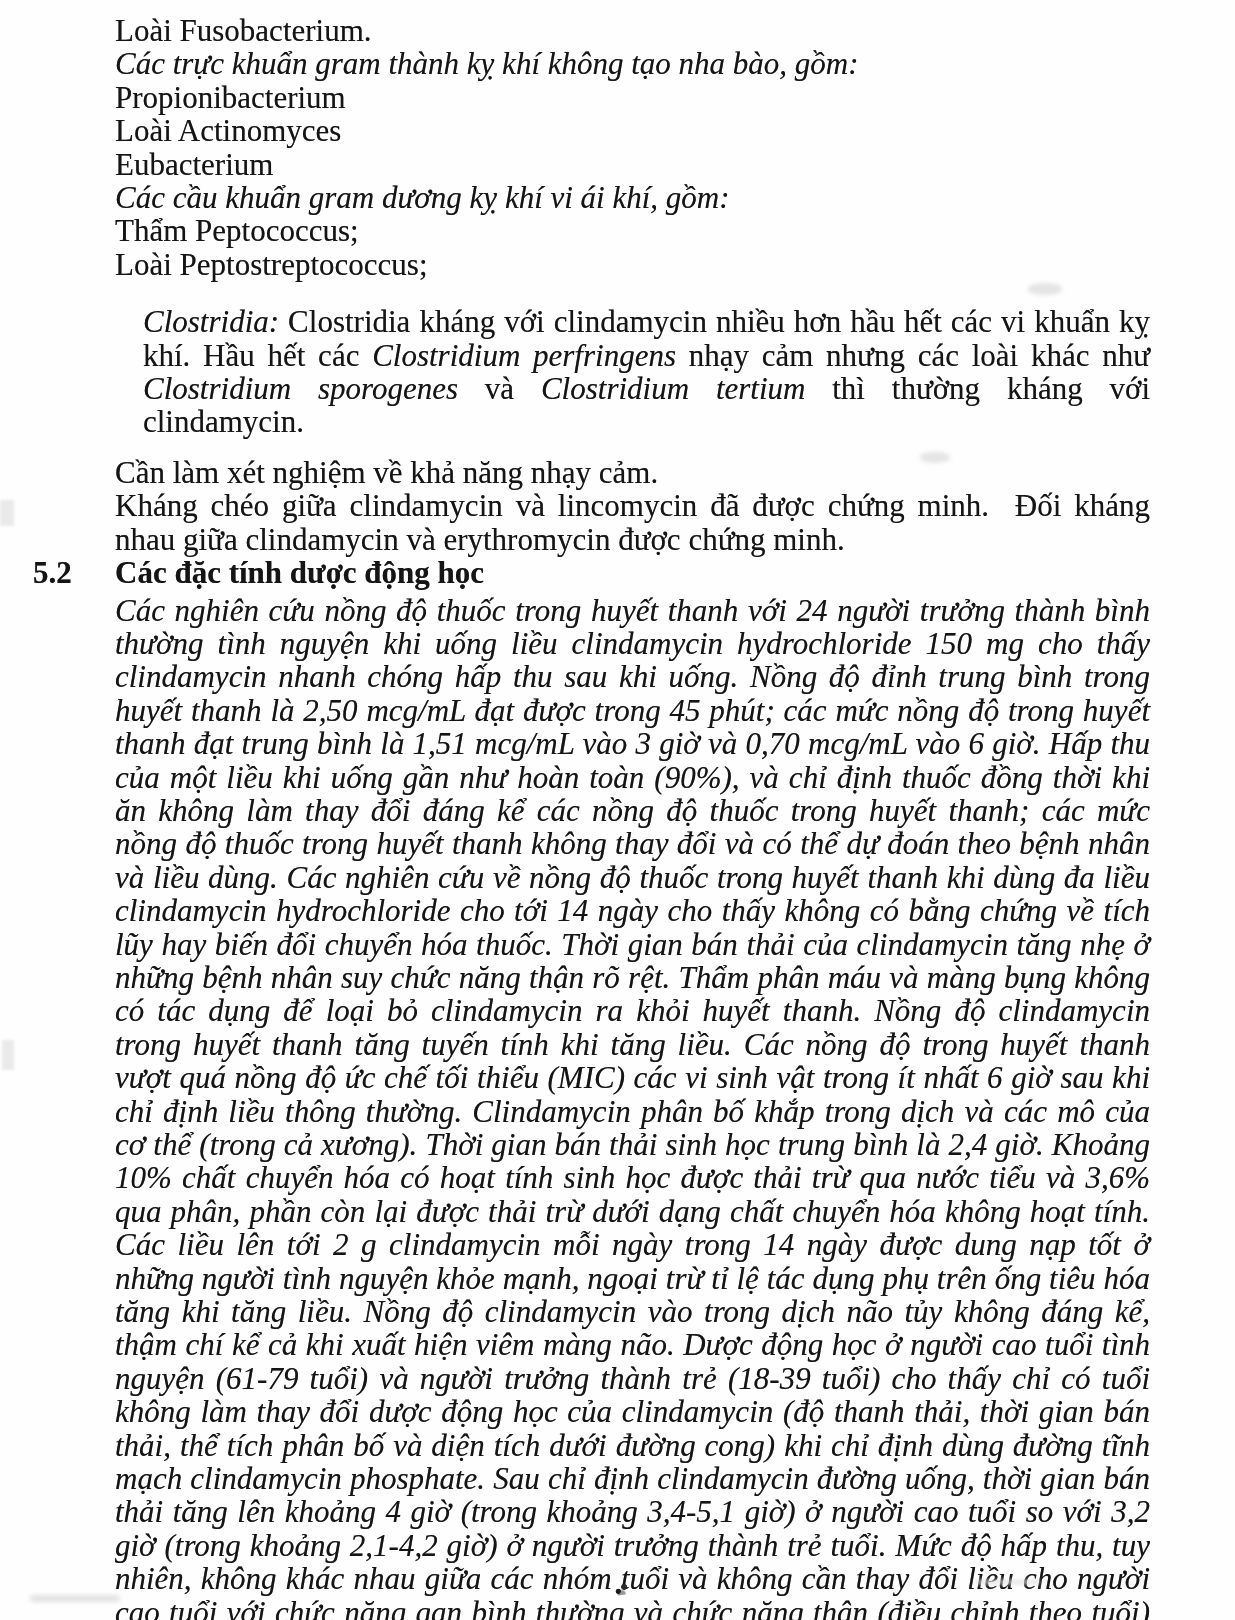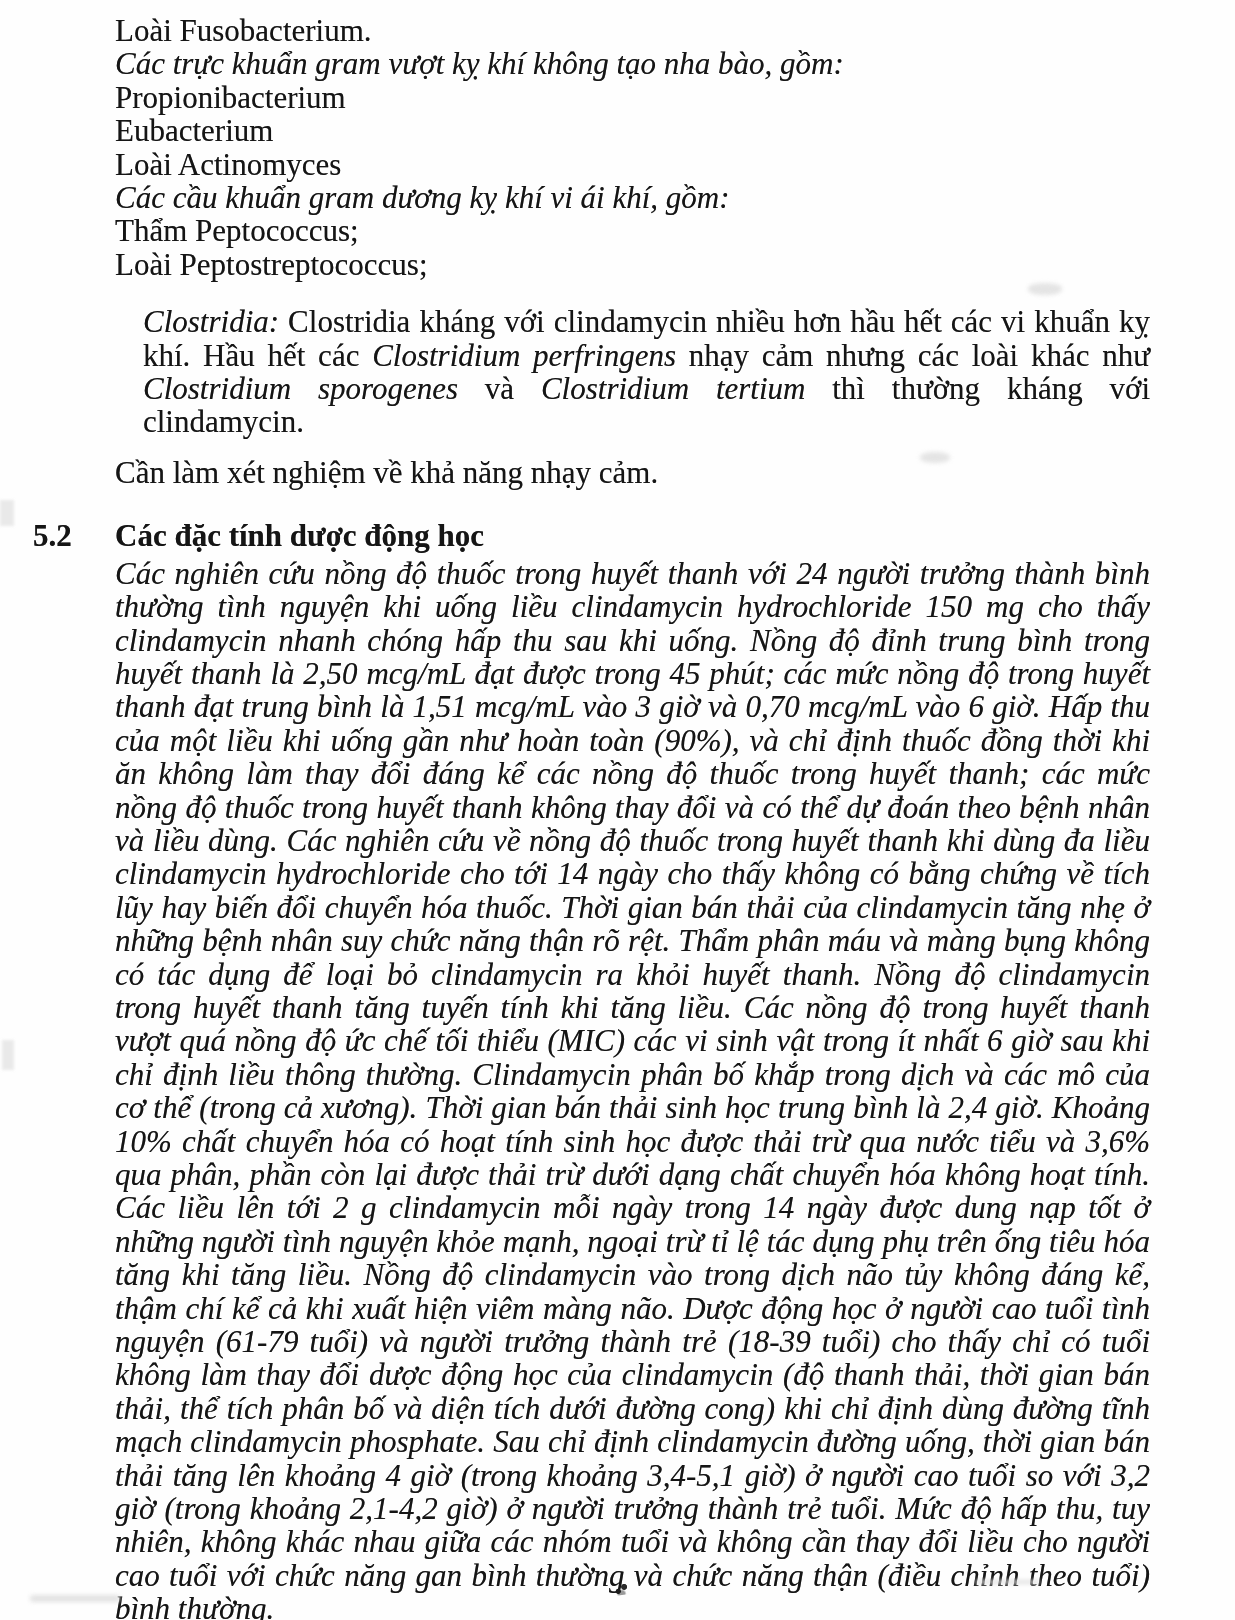--- a/index.html
+++ b/index.html
@@ -22,21 +22,20 @@
     line-height: 33.4px;
   }
   .intro-list { padding-top: 14px; }
   .intro-list .line { white-space: nowrap; }
   .it { font-style: italic; }
   .para { text-align: justify; }
   .clostridia { margin-top: 24px; margin-left: 28px; }
   .suscept { margin-top: 17px; }
   .suscept .para2 { white-space: pre-wrap; text-align: justify; }
   .section-head {
-    margin-top: 30px;
     font-weight: bold;
   }
   .section-num {
     position: absolute;
     left: -82px;
     font-weight: bold;
   }
   .pk-body { margin-top: 4px; font-style: italic; }
   
   .artifact { position: absolute; pointer-events: none; }
@@ -54,33 +53,34 @@
 </style>
 </head>
 <body>
 
 <div class="page">
 
   <div class="content">
 
     <div class="intro-list">
       <div class="line">Loài Fusobacterium.</div>
-      <div class="line it">Các trực khuẩn gram vượt kỵ khí không tạo nha bào, gồm:</div>
+      <div class="line it">Các trực khuẩn gram thành kỵ khí không tạo nha bào, gồm:</div>
       <div class="line">Propionibacterium</div>
+      <div class="line">Loài Actinomyces</div>
       <div class="line">Eubacterium</div>
-      <div class="line">Loài Actinomyces</div>
       <div class="line it">Các cầu khuẩn gram dương kỵ khí vi ái khí, gồm:</div>
       <div class="line">Thẩm Peptococcus;</div>
       <div class="line">Loài Peptostreptococcus;</div>
     </div>
 
     <div class="para clostridia"><span class="it">Clostridia:</span><span> Clostridia kháng với clindamycin nhiều hơn hầu hết các vi khuẩn kỵ khí. Hầu hết các </span><span class="it">Clostridium perfringens</span><span> nhạy cảm nhưng các loài khác như </span><span class="it">Clostridium sporogenes</span><span> và </span><span class="it">Clostridium tertium</span><span> thì thường kháng với clindamycin.</span></div>
 
     <div class="suscept">
       <div>Cần làm xét nghiệm về khả năng nhạy cảm.</div>
+      <div class="para2">Kháng chéo giữa clindamycin và lincomycin đã được chứng minh.  Đối kháng nhau giữa clindamycin và erythromycin được chứng minh.</div>
     </div>
 
     <div class="section-head">
       <span class="section-num">5.2</span>
       <span>Các đặc tính dược động học</span>
     </div>
 
     <div class="para pk-body">Các nghiên cứu nồng độ thuốc trong huyết thanh với 24 người trưởng thành bình thường tình nguyện khi uống liều clindamycin hydrochloride 150 mg cho thấy clindamycin nhanh chóng hấp thu sau khi uống. Nồng độ đỉnh trung bình trong huyết thanh là 2,50 mcg/mL đạt được trong 45 phút; các mức nồng độ trong huyết thanh đạt trung bình là 1,51 mcg/mL vào 3 giờ và 0,70 mcg/mL vào 6 giờ. Hấp thu của một liều khi uống gần như hoàn toàn (90%), và chỉ định thuốc đồng thời khi ăn không làm thay đổi đáng kể các nồng độ thuốc trong huyết thanh; các mức nồng độ thuốc trong huyết thanh không thay đổi và có thể dự đoán theo bệnh nhân và liều dùng. Các nghiên cứu về nồng độ thuốc trong huyết thanh khi dùng đa liều clindamycin hydrochloride cho tới 14 ngày cho thấy không có bằng chứng về tích lũy hay biến đổi chuyển hóa thuốc. Thời gian bán thải của clindamycin tăng nhẹ ở những bệnh nhân suy chức năng thận rõ rệt. Thẩm phân máu và màng bụng không có tác dụng để loại bỏ clindamycin ra khỏi huyết thanh. Nồng độ clindamycin trong huyết thanh tăng tuyến tính khi tăng liều. Các nồng độ trong huyết thanh vượt quá nồng độ ức chế tối thiểu (MIC) các vi sinh vật trong ít nhất 6 giờ sau khi chỉ định liều thông thường. Clindamycin phân bố  khắp trong dịch và các mô của cơ thể (trong cả xương). Thời gian bán thải sinh học trung bình là 2,4 giờ. Khoảng 10% chất chuyển hóa có hoạt tính sinh học được thải trừ  qua nước tiểu và 3,6% qua phân, phần còn lại được thải trừ dưới dạng chất chuyển hóa không hoạt tính. Các liều lên tới 2 g clindamycin mỗi ngày trong 14 ngày được dung nạp tốt ở những người tình nguyện khỏe mạnh, ngoại trừ tỉ lệ tác dụng phụ trên ống tiêu hóa tăng khi tăng liều. Nồng độ clindamycin vào trong dịch não tủy không đáng kể, thậm chí kể cả khi xuất hiện viêm màng não. Dược động học ở người cao tuổi tình nguyện (61-79 tuổi) và người trưởng thành trẻ (18-39 tuổi) cho thấy chỉ có tuổi không làm thay đổi dược động học của clindamycin (độ thanh thải, thời gian bán thải, thể tích phân bố và diện tích dưới đường cong) khi chỉ định dùng đường tĩnh mạch clindamycin phosphate. Sau chỉ định clindamycin đường uống, thời gian bán thải tăng lên khoảng 4 giờ (trong khoảng 3,4-5,1 giờ) ở người cao tuổi so với 3,2 giờ (trong khoảng 2,1-4,2 giờ) ở người trưởng thành trẻ tuổi. Mức độ hấp thu, tuy nhiên, không khác nhau giữa các nhóm tuổi và không cần thay đổi liều cho người cao tuổi với chức năng gan bình thường và chức năng thận (điều chỉnh theo tuổi) bình thường.</div>
 
   </div>

